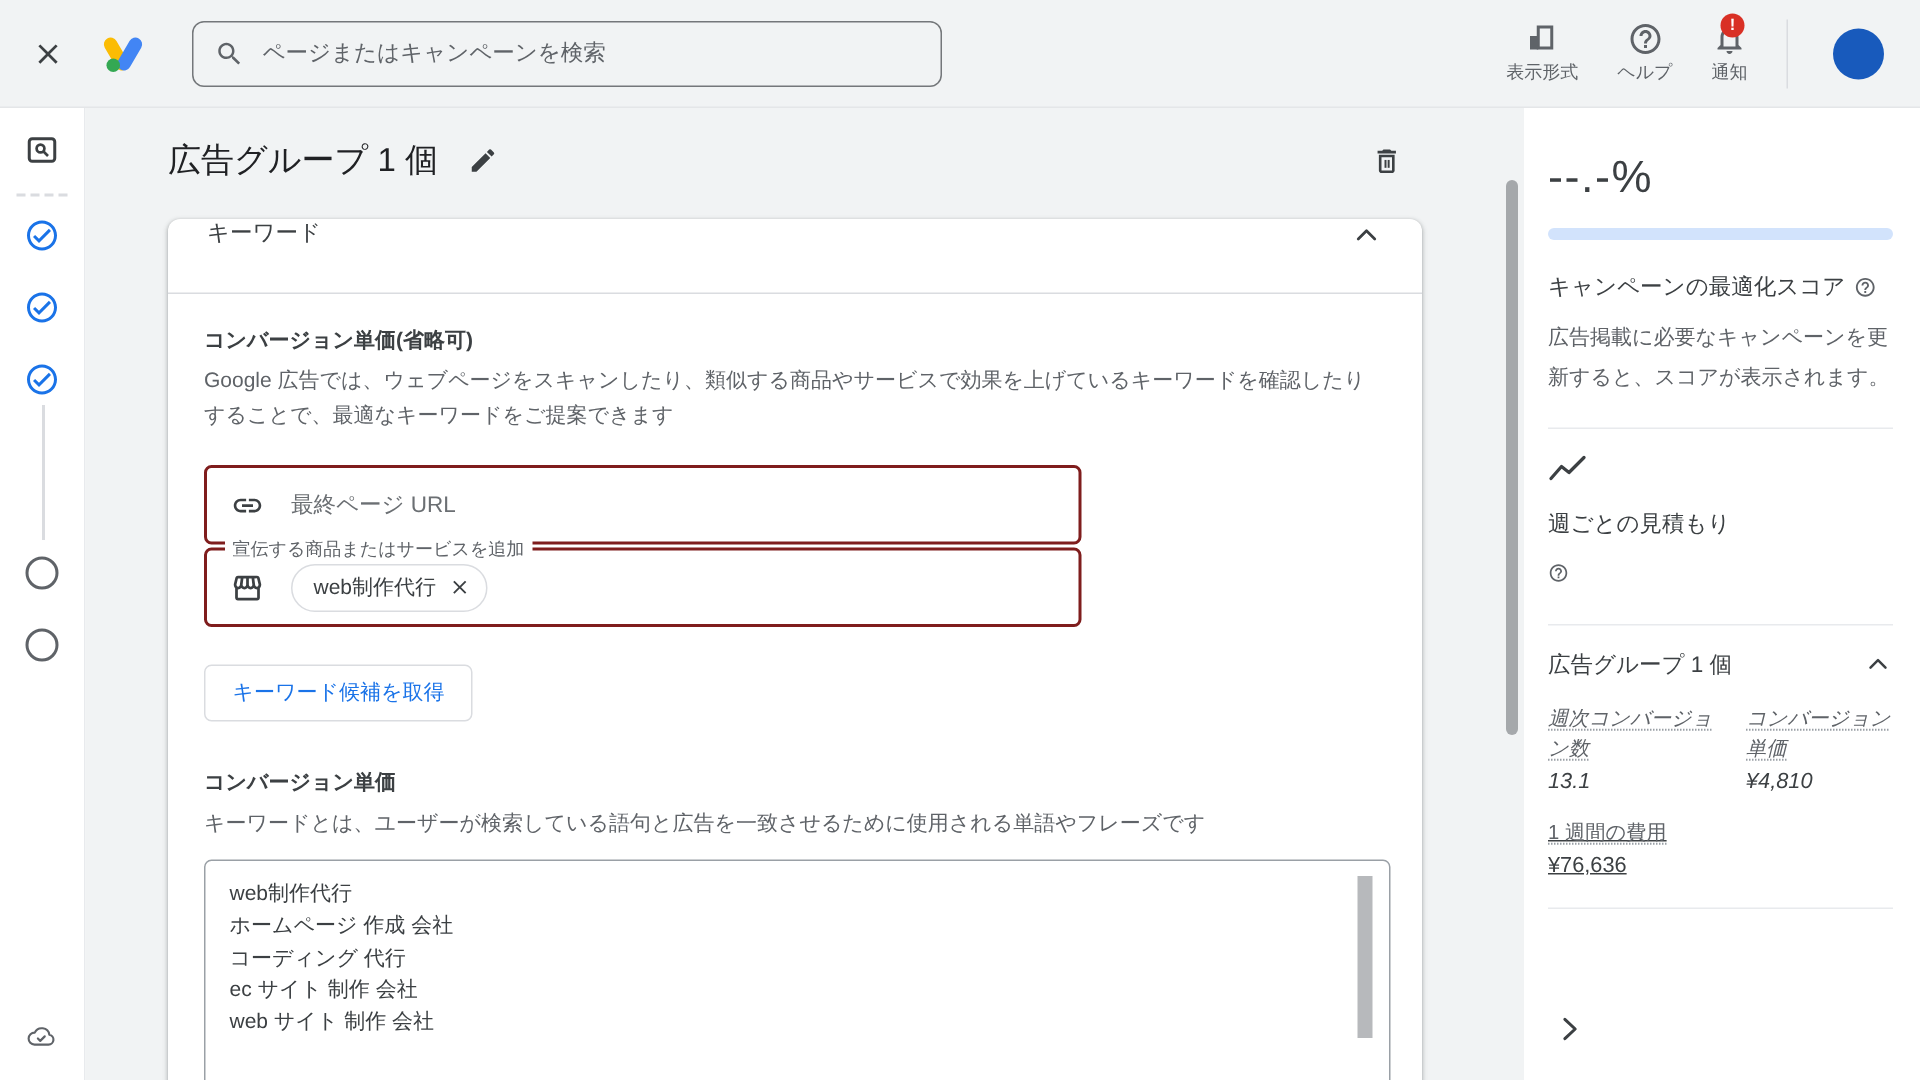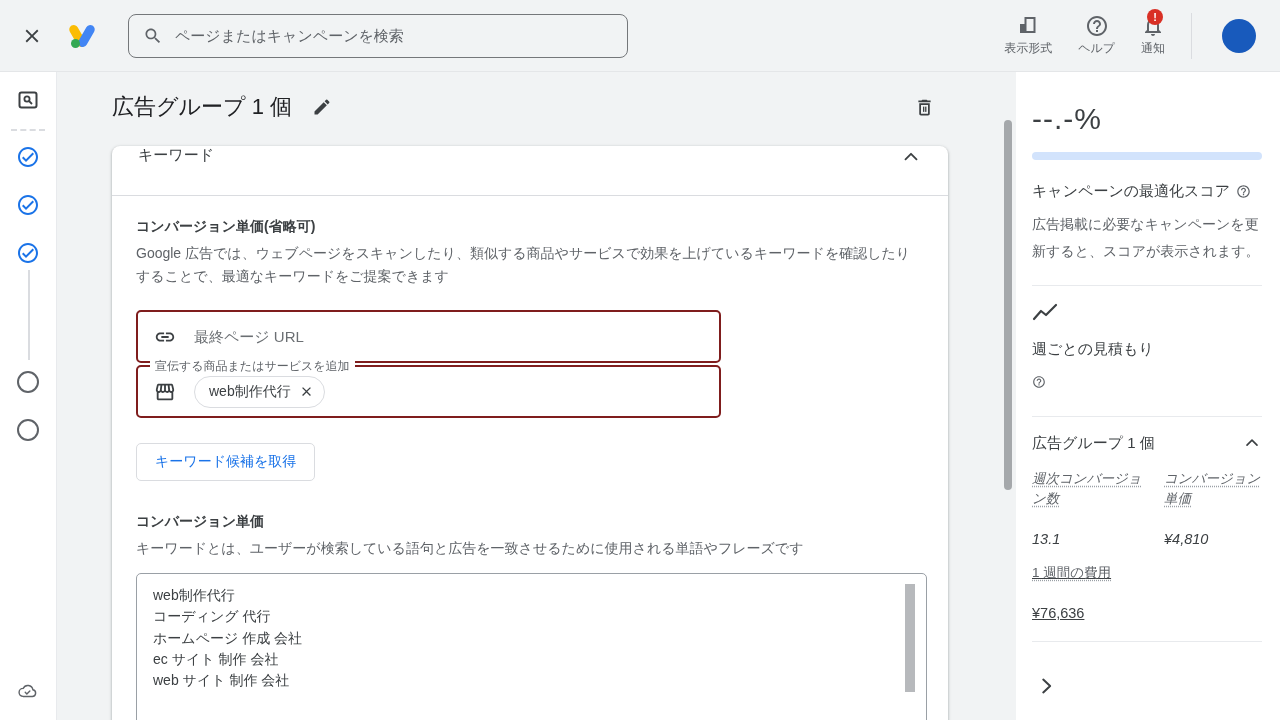--- a/index.html
+++ b/index.html
@@ -100,21 +100,21 @@
   .p-desc { margin-top:10px; font-size:14px; color:#5f6368; line-height:27px; }
   .p-hr { border:none; border-top:1px solid #e8eaed; margin-top:20px; }
   .trend { margin-top:16px; }
   .p-heading { margin-top:16px; font-size:15px; color:#3c4043; font-weight:500; }
   .group-row { margin-top:16px; display:flex; align-items:center; font-size:15px;
     color:#3c4043; font-weight:500; }
   .group-row .chev { margin-left:auto; cursor:pointer; display:flex; }
   .stats { margin-top:16px; display:grid; grid-template-columns:118px auto; column-gap:14px;font-style:italic; }
   .stat-label { font-size:13.5px; color:#5f6368; line-height:20px;
     text-decoration:underline dotted #9aa0a6; text-underline-offset:3px; cursor:help; }
-  .stat-value { margin-top:22px; font-size:14.5px; color:#3c4043; }
+  .stat-value { margin-top:4px; font-size:14.5px; color:#3c4043; }
   .week-cost { margin-top:16px;text-decoration:underline; }
   .panel-collapse { position:absolute; left:16px; bottom:20px; width:28px; height:28px; }
 
   svg { display:block; }
 </style>
 </head>
 <body>
 
 <div class="app">
 
@@ -260,22 +260,22 @@
             </span>
           </div>
 
           <button class="refresh-btn">キーワード候補を取得</button>
 
           <div class="kw-section">
             <div class="sec-heading">コンバージョン単価</div>
             <div class="sec-desc">キーワードとは、ユーザーが検索している語句と広告を一致させるために使用される単語やフレーズです</div>
             <div class="kw-box">
               <div class="kw-line">web制作代行</div>
+                <div class="kw-line">ホームページ 作成 会社</div>
                 <div class="kw-line">コーディング 代行</div>
-                <div class="kw-line">ホームページ 作成 会社</div>
                 <div class="kw-line">ec サイト 制作 会社</div>
                 <div class="kw-line">web サイト 制作 会社</div>
               <div class="kw-scroll"></div>
             </div>
           </div>
         </div>
       </div>
 
       <div class="main-scroll"></div>
     </div>

